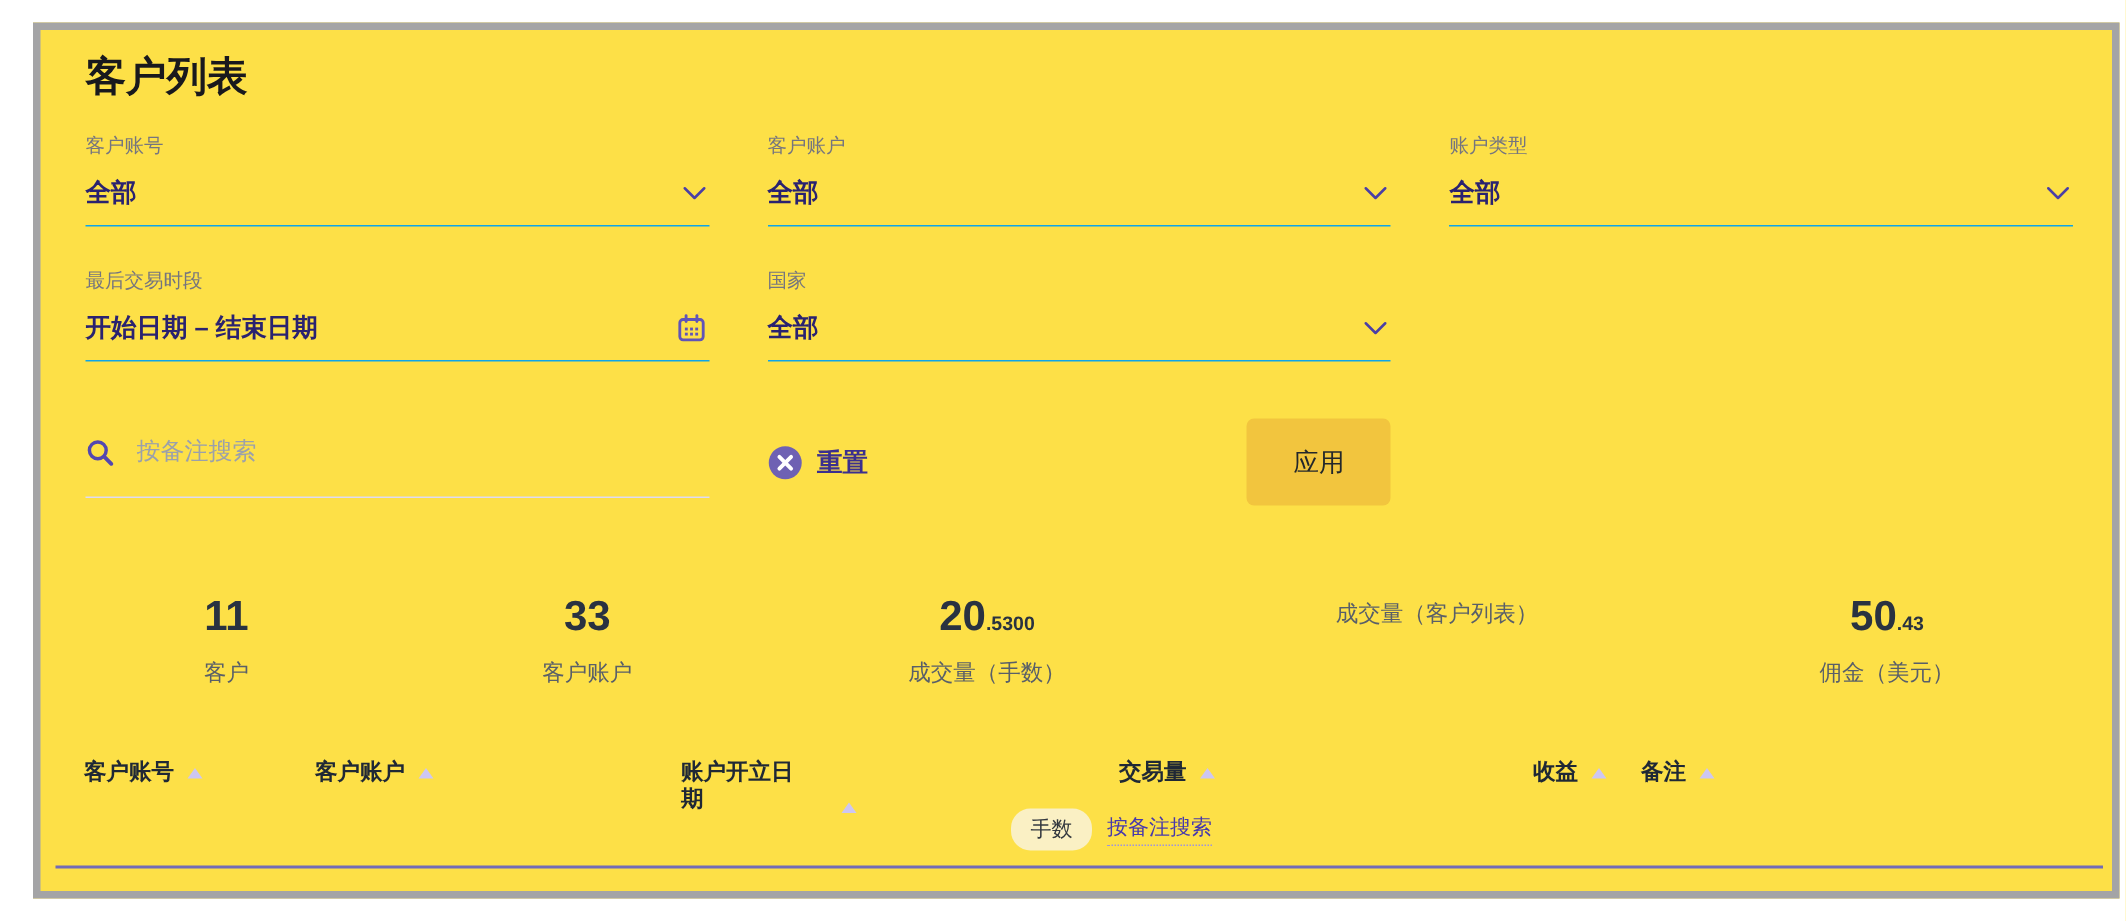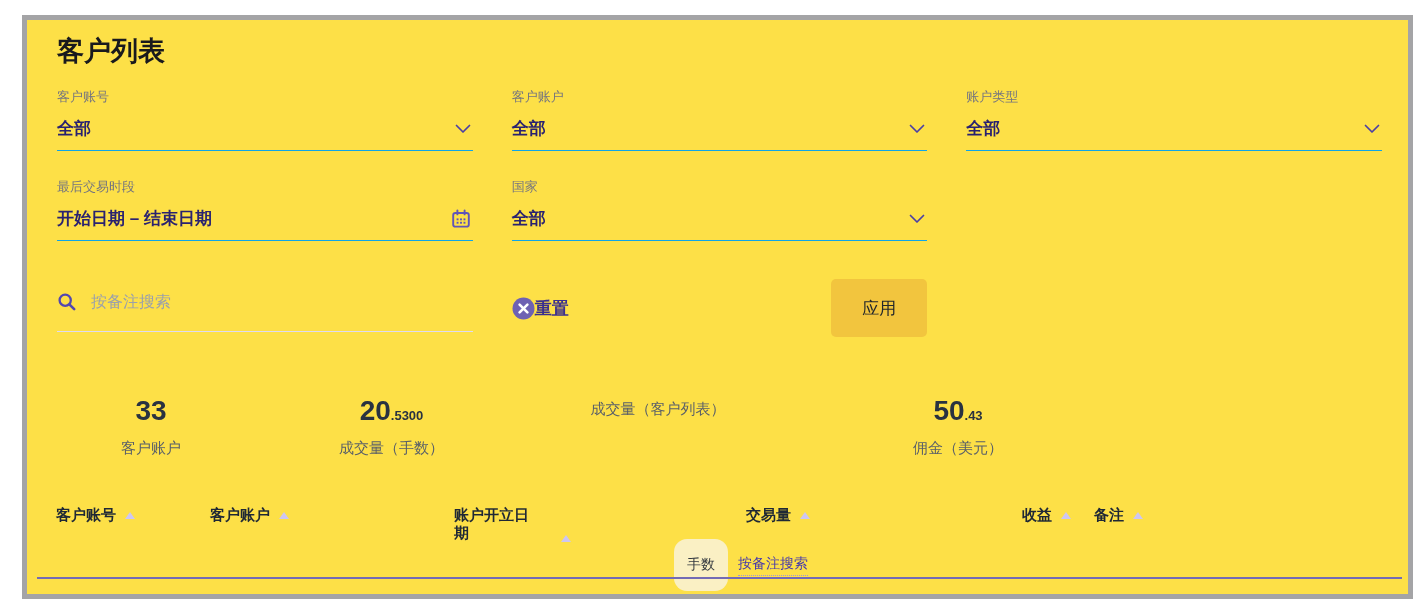--- a/index.html
+++ b/index.html
@@ -22,41 +22,41 @@
   .icon-cal{width:20px;height:20px;flex:0 0 auto;margin-right:2px;}
 
   
   .action-row{display:grid;grid-template-columns:repeat(3,1fr);column-gap:39px;margin-top:44px;}
   .search-field{display:flex;align-items:center;gap:12px;border-bottom:1px solid #dedaf4;
                 padding-bottom:12px;height:34px;box-sizing:content-box;}
   .search-field input{border:none;outline:none;flex:1;font-size:16px;color:#333;background:transparent;
                       font-family:"Liberation Sans","DejaVu Sans",sans-serif;}
   .search-field input::placeholder{color:#9ba0ab;}
   .action-mid{display:flex;justify-content:space-between;align-items:center;height:46px;}
-  .reset-btn{display:flex;align-items:center;background:none;border:none;cursor:pointer;padding:0;}
+  .reset-btn{display:flex;align-items:center;gap:10px;background:none;border:none;cursor:pointer;padding:0;}
   .reset-label{font-size:17px;font-weight:600;color:#3b2f8e;}
   .apply-btn{width:96px;height:58px;background:#f2c53e;border:none;border-radius:5px;
              font-size:17px;font-weight:500;color:#23272b;cursor:pointer;
              font-family:"Liberation Sans","DejaVu Sans",sans-serif;}
 
   
   .stats-row{display:grid;grid-template-columns:248px 233px 300px 300px 1fr;margin-top:62px;}
   .stat{text-align:center;}
   .stat .num{font-size:28px;line-height:34px;font-weight:700;color:#293241;}
   .stat .num .frac{font-size:13px;}
   .stat .slabel{margin-top:6px;font-size:15px;color:#595f69;}
 
   
   .thead{position:relative;height:80px;margin-top:48px;font-size:15px;font-weight:700;color:#1f2835;}
   .th{position:absolute;top:0;display:flex;align-items:center;gap:9px;cursor:pointer;line-height:18px;}
   .sort-tri{width:0;height:0;border-left:5px solid transparent;border-right:5px solid transparent;
             border-bottom:7px solid #cdc6f2;flex:0 0 auto;}
   .th-wrap{width:84px;white-space:normal;}
   .vol-units{position:absolute;left:647px;top:33px;display:flex;align-items:center;gap:10px;}
-  .unit-pill{background:#faf0c4;border:none;border-radius:13px;padding:17px 13px;font-size:14px;color:#33383f;
+  .unit-pill{background:#faf0c4;border:none;border-radius:13px;padding:5px 13px;font-size:14px;color:#33383f;
              cursor:pointer;font-family:"Liberation Sans","DejaVu Sans",sans-serif;}
   .unit-link{background:none;border:none;padding:0 0 2px 0;font-size:14px;color:#4739ac;cursor:pointer;
              border-bottom:1px dotted #9e93dd;font-family:"Liberation Sans","DejaVu Sans",sans-serif;}
 
   .table-topline{position:absolute;left:10px;right:6px;top:557px;border-top:2px solid #736bb5;}
 </style>
 </head>
 <body>
 
 <div class="frame">
@@ -145,20 +145,24 @@
           <span class="reset-label">重置</span>
         </button>
         <button class="apply-btn">应用</button>
       </div>
       <div></div>
     </div>
   </div>
 
   <div class="stats-row">
     <div class="stat">
+      <div class="num"><span>11</span><span class="frac"></span></div>
+      <div class="slabel">客户</div>
+    </div>
+    <div class="stat">
       <div class="num"><span>33</span><span class="frac"></span></div>
       <div class="slabel">客户账户</div>
     </div>
     <div class="stat">
       <div class="num"><span>20</span><span class="frac">.5300</span></div>
       <div class="slabel">成交量（手数）</div>
     </div>
     <div class="stat">
       <div class="slabel">成交量（客户列表）</div>
     </div>

